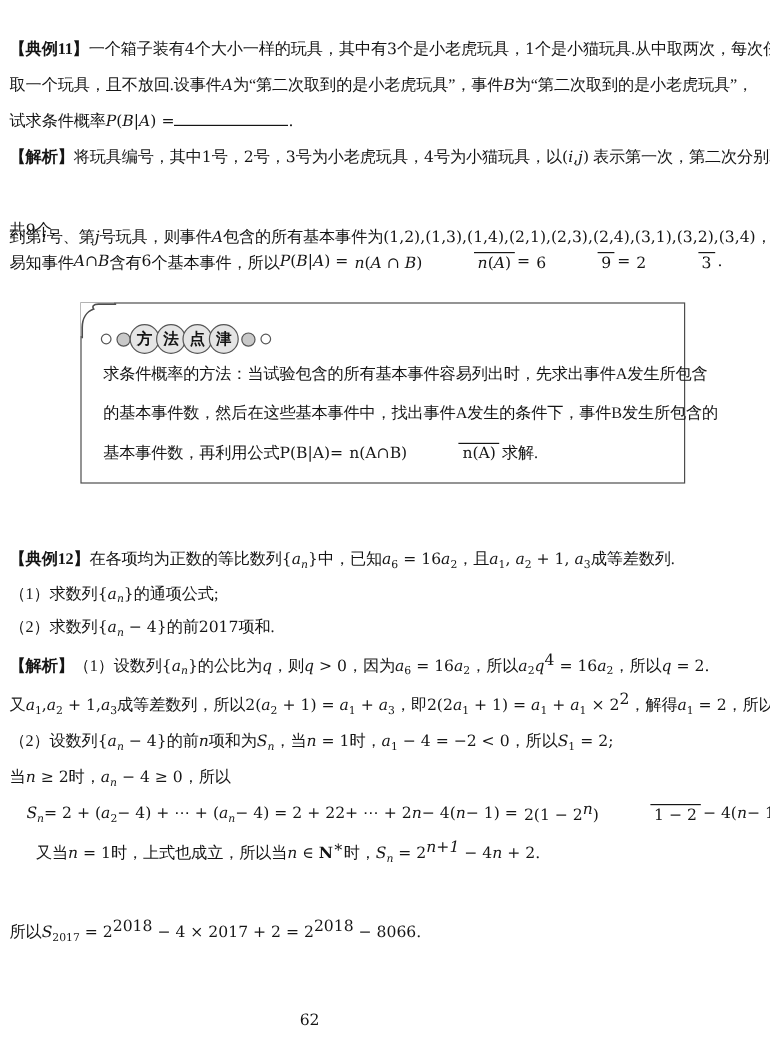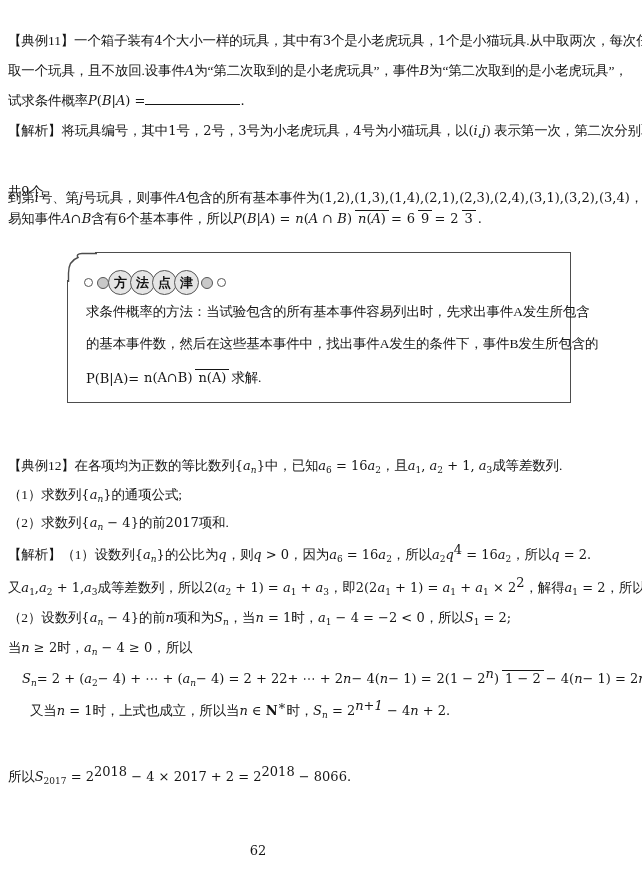--- a/index.html
+++ b/index.html
@@ -5,33 +5,33 @@
   html,body{margin:0;padding:0;background:#ffffff;}
   #page{
     position:relative;width:642px;height:887px;background:#fff;overflow:hidden;
     font-family:"Liberation Serif","DejaVu Serif",serif;color:#151515;
   }
   .line{
     position:absolute;white-space:nowrap;font-size:13.5px;line-height:22px;
     letter-spacing:-0.15px;
   }
   .cn{font-family:"Liberation Serif","DejaVu Serif",serif;}
-  .bold{font-weight:normal;}
+  .bold{font-weight:bold;}
   .mr,.mi{font-family:"DejaVu Serif","Liberation Serif",serif;font-size:13px;letter-spacing:0;}
   .mi{font-style:italic;}
   .mbold{font-weight:bold;font-style:normal;}
   sub{font-size:9px;vertical-align:-3px;line-height:0;font-style:normal;}
   sup{font-size:9px;vertical-align:5px;line-height:0;}
   sub.it,sup.mi{font-style:italic;}
   .frac{
     display:inline-flex;flex-direction:row;align-items:center;
     vertical-align:middle;line-height:1.2;margin:0 2px;text-align:center;
   }
   .fnum{display:block;padding:0 3px;}
-  .fden{display:block;border-top:1px solid #151515;padding:0 3px;}
+  .fden{display:block;border-top:1px solid #151515;padding:0 3px;margin-left:40px;}
   .blank{display:inline-block;border-bottom:1px solid #151515;height:14px;vertical-align:baseline;}
   
   #tipbox{
     position:absolute;left:67px;top:252px;width:504px;height:151px;
     border:1.4px solid #4d4d4d;background:#fff;box-sizing:border-box;
   }
   #tipbox .curl{position:absolute;left:-1.4px;top:-1.4px;}
   .badge{position:absolute;left:14px;top:17px;display:flex;align-items:center;}
   .dot-sm{width:7px;height:7px;border:1.5px solid #555;border-radius:50%;background:#fff;margin:0 2px;}
   .dot-md{width:10px;height:10px;border:1.5px solid #555;border-radius:50%;background:#c9c9c9;margin:0 2px;}
@@ -102,20 +102,21 @@
       <span class="cchar">方</span>
       <span class="cchar">法</span>
       <span class="cchar">点</span>
       <span class="cchar">津</span>
       <span class="dot-md"></span>
       <span class="dot-sm"></span>
     </div>
     <div class="tipline" style="top:82px;"><span class="cn">的基本事件数，然后在这些基本事件中，找出事件A发生的条件下，事件B发生所包含的</span></div>
     <div class="tipline" style="top:50px;"><span class="cn">求条件概率的方法：当试验包含的所有基本事件容易列出时，先求出事件A发生所包含</span></div>
     <div class="tipline" style="top:104px;height:42px;display:flex;align-items:center;">
+        <span class="cn">基本事件数，再利用公式</span>
         <span class="mr">P(B|A)=</span>
         <span class="frac">
           <span class="fnum"><span class="mr">n(A∩B)</span></span>
           <span class="fden"><span class="mr">n(A)</span></span>
         </span>
         <span class="cn"> 求解.</span>
       </div>
   </div>
 
   <div>

